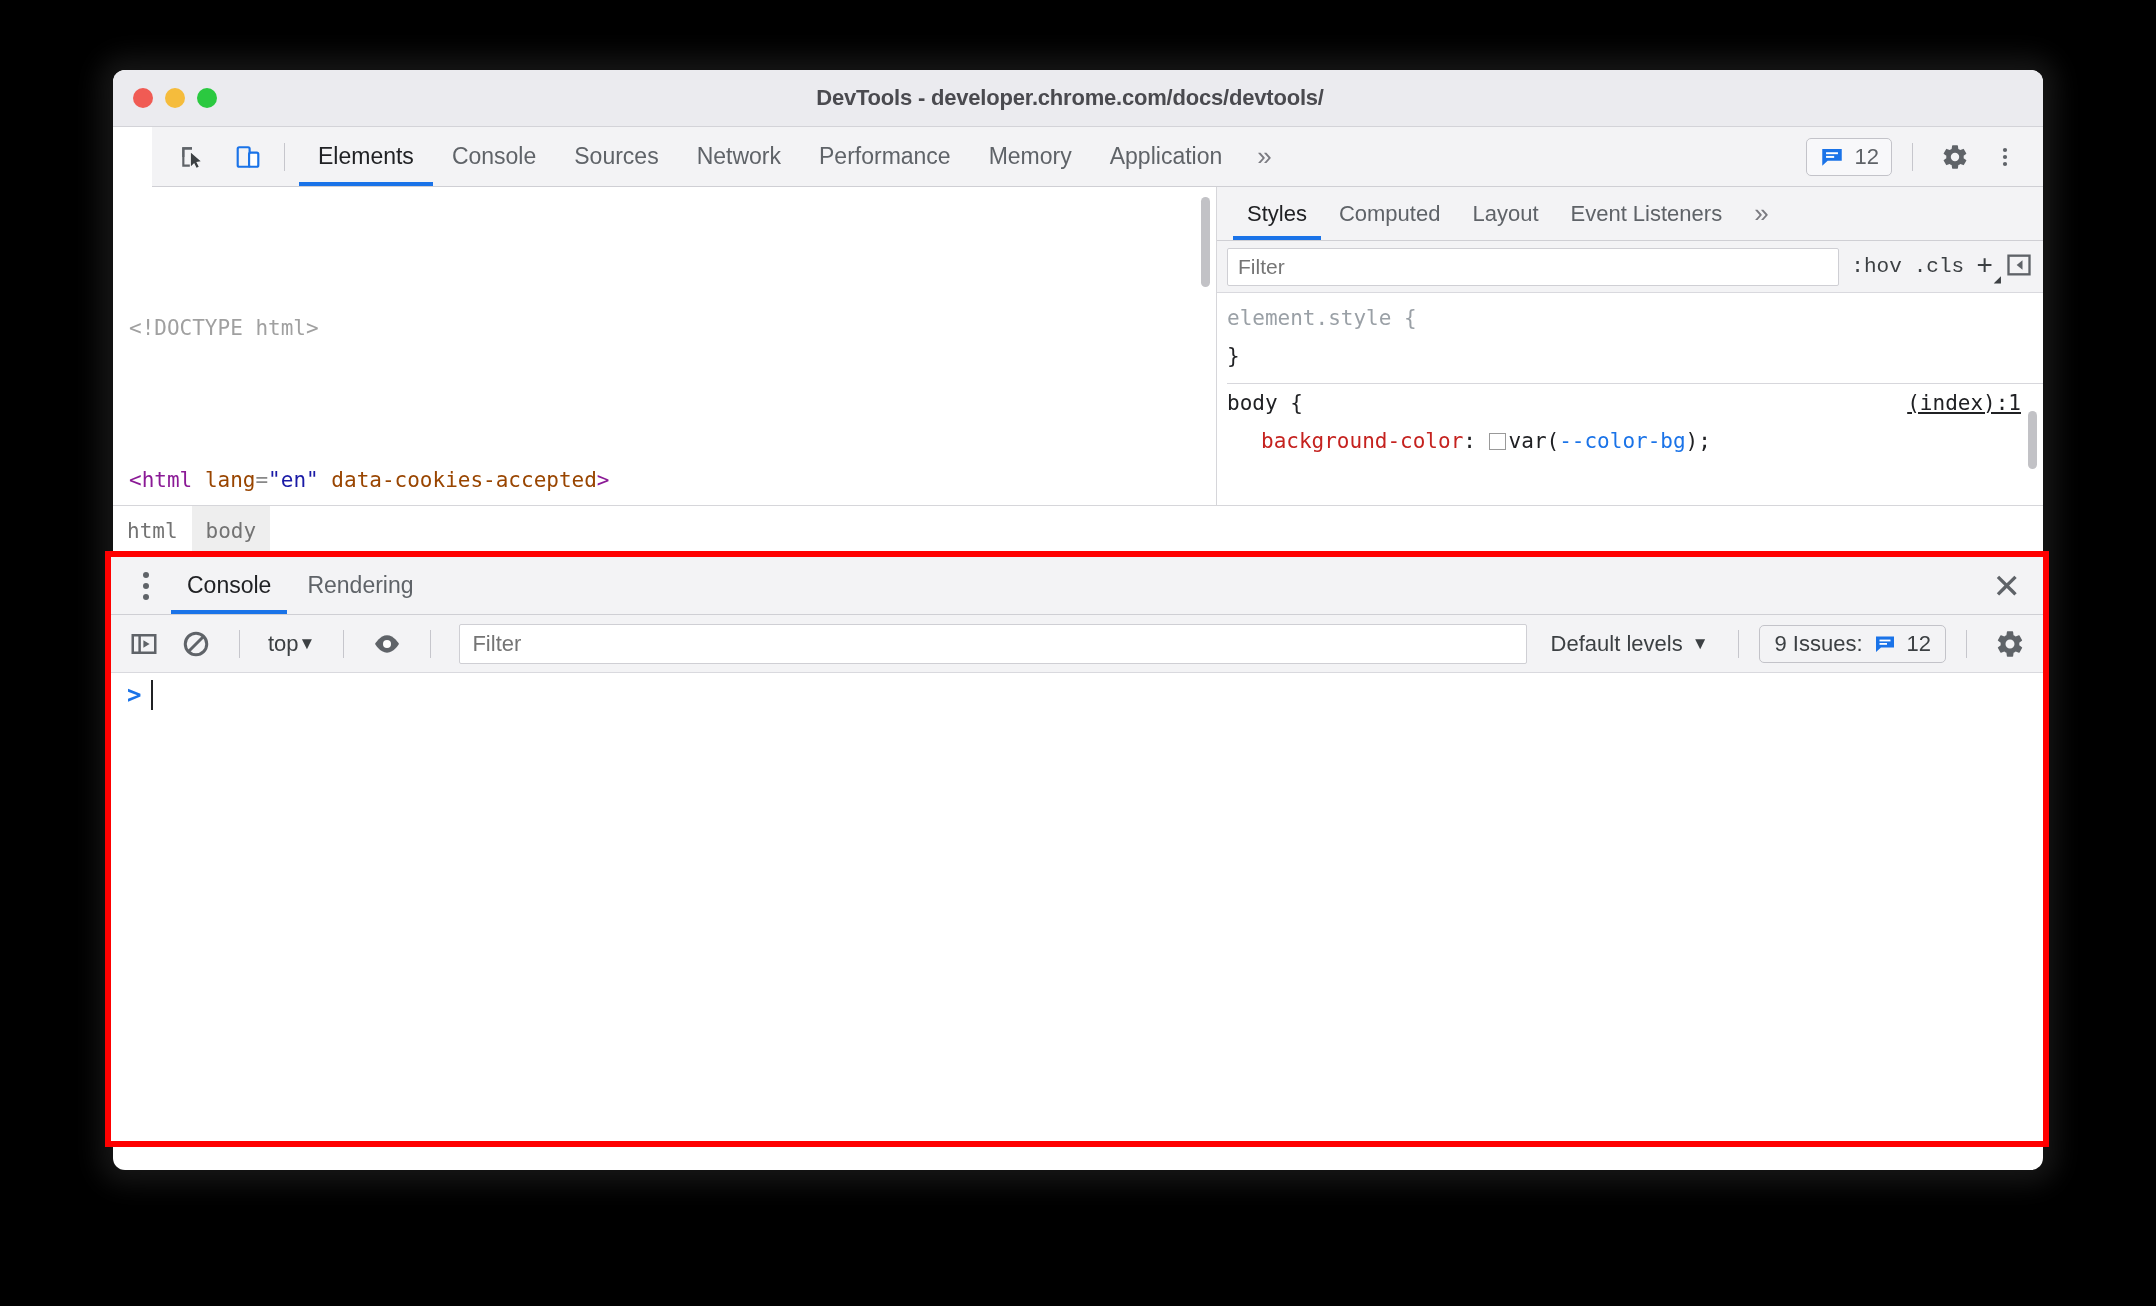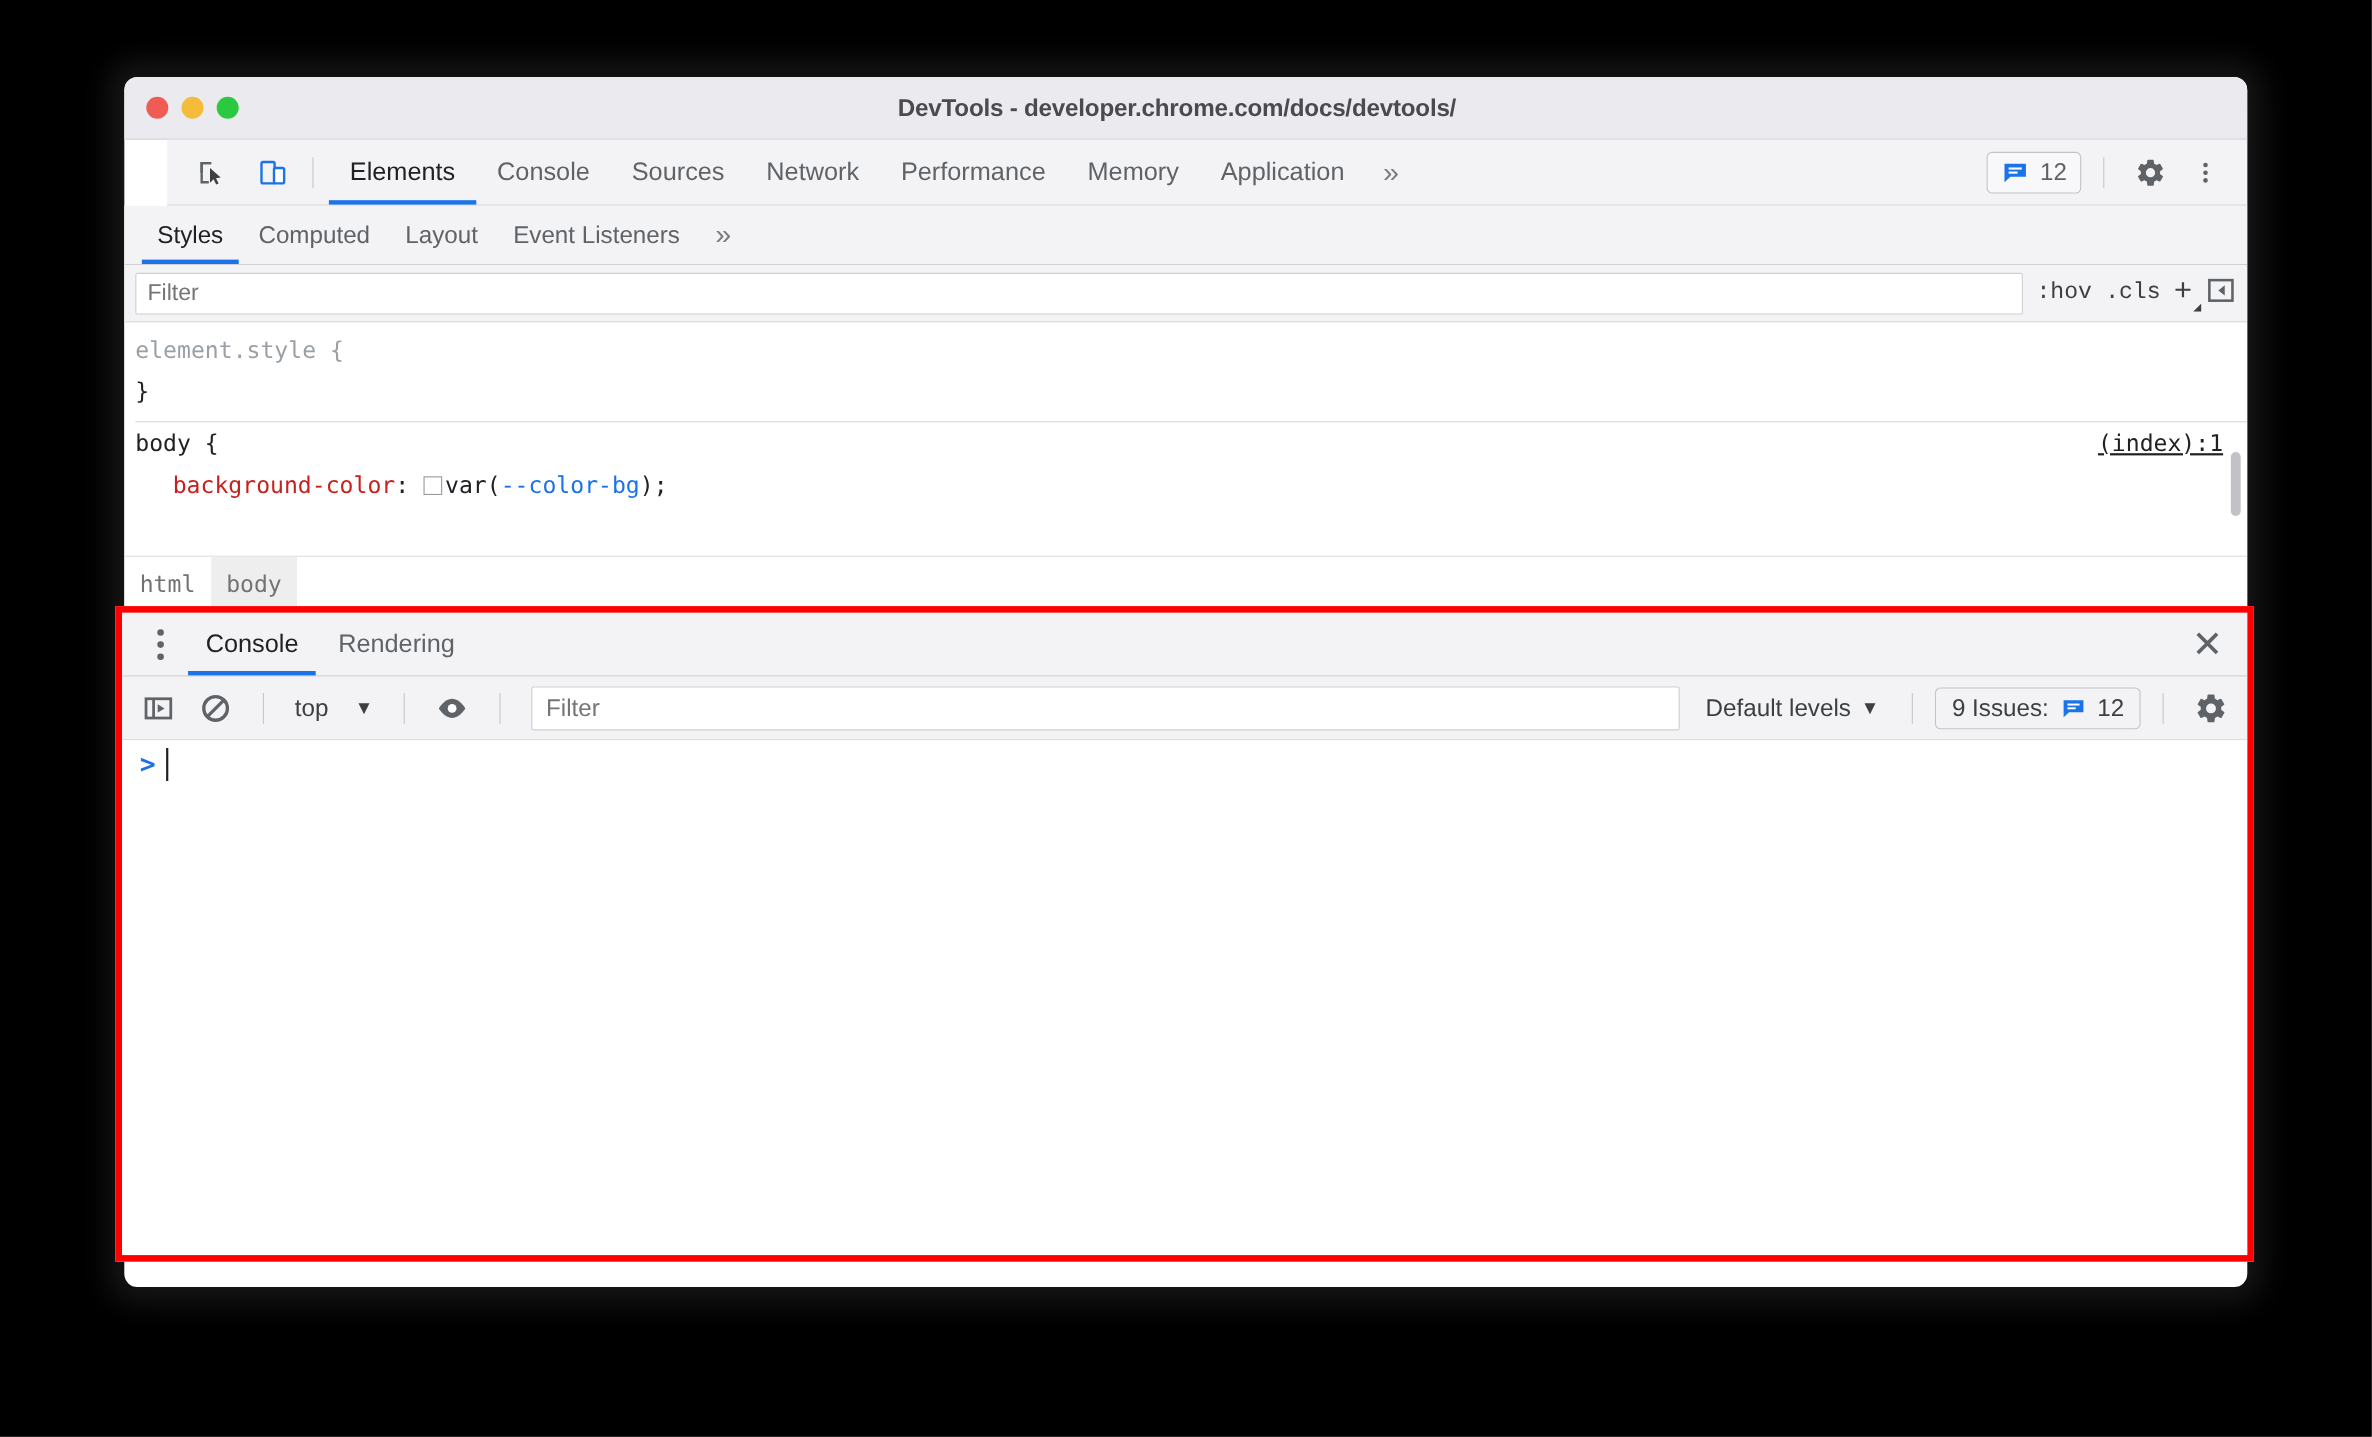--- a/index.html
+++ b/index.html
@@ -232,21 +232,21 @@
     height: 58px; background: #f3f3f5;
     border-bottom: 1px solid #d9d9de;
     display: flex; align-items: center; gap: 6px;
     padding: 0 10px;
   }
   .ct-ico {
     width: 46px; height: 42px; display: flex;
     align-items: center; justify-content: center; cursor: pointer;
   }
   .ctx-sel {
-    display: flex; align-items: center; gap: 24px;
+    display: flex; align-items: center; gap: 0;
     font-size: 22px; color: #3c4043; padding: 0 8px; cursor: pointer;
   }
   .console-filter {
     flex: 1; height: 40px; background: #fff;
     border: 1px solid #cfcfd4; border-radius: 2px;
     font-size: 22px; color: #5f6368; padding: 0 12px;
     font-family: "Liberation Sans", sans-serif; outline: none;
     margin: 0 8px;
   }
   .levels {
@@ -350,20 +350,40 @@
           <circle cx="12" cy="5" r="2.1" fill="#5f6368"></circle>
           <circle cx="12" cy="12" r="2.1" fill="#5f6368"></circle>
           <circle cx="12" cy="19" r="2.1" fill="#5f6368"></circle>
         </svg>
       </div>
     </div>
   </div>
 
   <div class="split">
 
+    <div class="dom-pane">
+      <div class="dom-tree">
+
+        <div class="dom-row"><span class="pk">&lt;!DOCTYPE html&gt;</span></div>
+
+        <div class="dom-row"><span class="tw">&lt;html</span> <span class="at">lang</span><span class="gy">=</span><span class="av">"en"</span> <span class="at">data-cookies-accepted</span><span class="tw">&gt;</span></div>
+
+        
+
+        
+
+        
+
+        
+
+        
+
+      </div>
+      <div class="dom-scroll"></div>
+    </div>
 
     <div class="styles-pane">
       <div class="styles-tabbar">
         <div class="stab active">
             <span>Styles</span>
           </div>
         <div class="stab">
             <span>Computed</span>
           </div>
         <div class="stab">

